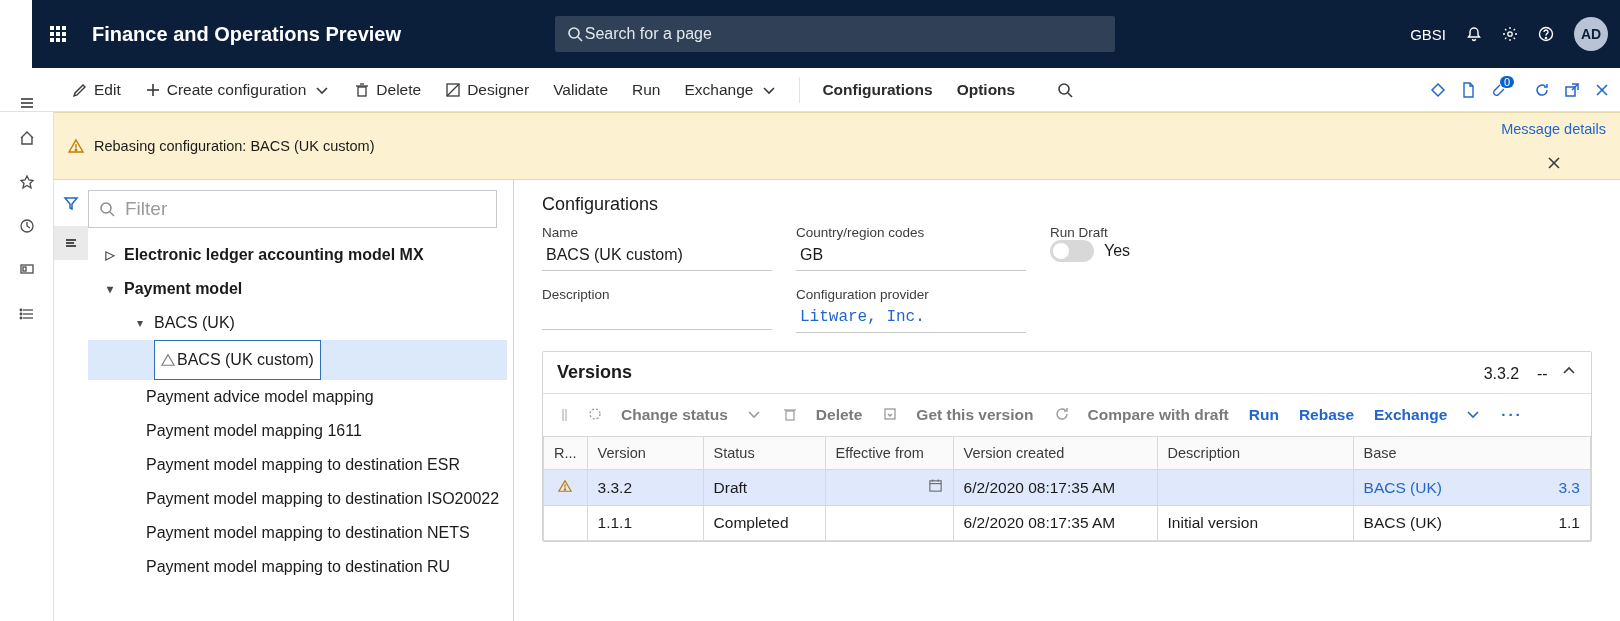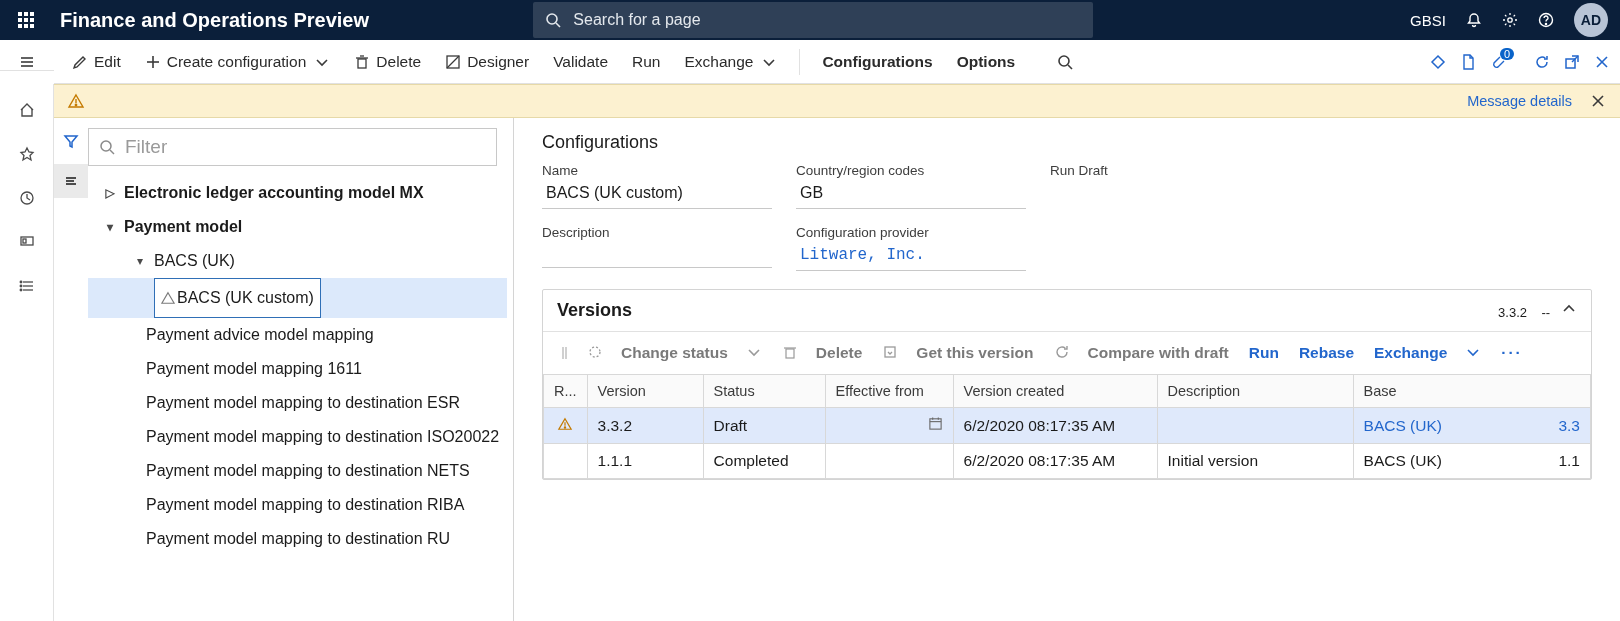--- a/index.html
+++ b/index.html
@@ -14,53 +14,53 @@
     --banner:#fcf1d0;
     --banner-border:#e6d9a8;
     --border:#c8c8c8;
     --panel-border:#d4d4d4;
   }
   *{box-sizing:border-box;font-family:"Segoe UI",Arial,sans-serif;}
   html,body{margin:0;padding:0;height:100%;width:100%;background:#fff;color:var(--text);}
   body{display:flex;flex-direction:column;height:621px;width:1620px;overflow:hidden;}
 
   
-  .topbar{height:40px;background:var(--navy);color:#fff;display:flex;align-items:center;padding:0 12px;gap:12px;}
+  .topbar{height:68px;background:var(--navy);color:#fff;display:flex;align-items:center;padding:0 12px;gap:12px;margin-left:32px;}
   .topbar .waffle{display:grid;grid-template-columns:repeat(3,4px);grid-template-rows:repeat(3,4px);gap:2px;padding:6px;}
   .topbar .waffle span{width:4px;height:4px;background:#fff;}
   .app-title{font-size:20px;font-weight:600;margin-left:8px;white-space:nowrap;}
-  .searchbox{flex:0 0 560px;margin-left:auto;margin-right:auto;height:36px;background:rgba(255,255,255,0.15);border-radius:2px;display:flex;align-items:center;padding:0 12px;gap:10px;color:#cfd6df;}
+  .searchbox{flex:0 0 560px;margin-left:auto;margin-right:auto;height:36px;background:rgba(255,255,255,0.15);border-radius:2px;display:flex;align-items:center;padding:0 12px;color:#cfd6df;}
   .searchbox input{background:transparent;border:none;outline:none;color:#fff;font-size:16px;width:100%;}
   .searchbox input::placeholder{color:#e4e8ed;}
   .top-right{display:flex;align-items:center;gap:20px;margin-left:auto;}
   .top-right .tx{font-size:15px;}
   .avatar{width:34px;height:34px;border-radius:50%;background:#b8c4d6;color:#0b1f3a;display:flex;align-items:center;justify-content:center;font-weight:600;font-size:14px;}
 
   
-  .cmdwrap{display:flex;align-items:center;}
+  .cmdwrap{display:flex;align-items:flex-end;}
   .cmdhamb{width:54px;display:flex;align-items:center;justify-content:center;border-bottom:1px solid var(--divider);}
   .cmdbar{flex:1;height:44px;background:var(--toolbar);border-bottom:1px solid var(--divider);display:flex;align-items:center;padding:0 10px;gap:8px;font-size:15.5px;}
   .cmd{display:flex;align-items:center;gap:6px;padding:6px 8px;color:#2b2b2b;cursor:pointer;border-radius:2px;}
   .cmd svg{stroke:#3a3a3a;}
   .cmd .chev{margin-left:2px;}
   .sep{width:1px;height:26px;background:var(--divider);margin:0 6px;}
   .cmd.strong{font-weight:600;}
   .cmd-right{margin-left:auto;display:flex;align-items:center;gap:14px;}
   .pill{background:#0a63c9;color:#fff;font-size:11px;border-radius:8px;padding:0 4px;position:relative;top:-8px;left:-6px;}
 
   
   .main{flex:1;display:flex;min-height:0;}
   .rail{width:54px;border-right:1px solid var(--divider);display:flex;flex-direction:column;align-items:center;padding-top:8px;gap:8px;}
   .rail .ritem{width:38px;height:36px;display:flex;align-items:center;justify-content:center;color:#4b4b4b;cursor:pointer;border-radius:2px;}
 
   .content{flex:1;display:flex;flex-direction:column;min-width:0;}
 
   .banner{display:flex;align-items:center;gap:10px;background:var(--banner);border:1px solid var(--banner-border);border-left:none;border-right:none;padding:8px 14px;font-size:14.5px;}
   .banner .warn{color:#c47a00;}
-  .banner .right{margin-left:auto;display:flex;align-items:center;gap:18px;}
+  .banner .right{margin-left:auto;display:flex;align-items:center;gap:18px;flex-direction:column;}
   .banner a{color:var(--link);text-decoration:none;}
 
   .workspace{flex:1;display:flex;min-height:0;}
 
   
   .leftcol{width:460px;display:flex;border-right:1px solid var(--panel-border);}
   .leftrail{width:46px;display:flex;flex-direction:column;align-items:center;gap:6px;padding-top:6px;}
   .leftrail .lbtn{width:34px;height:34px;display:flex;align-items:center;justify-content:center;color:#3072c4;cursor:pointer;}
   .leftrail .lbtn.active{background:#eaeaea;color:#3a3a3a;}
 
@@ -87,21 +87,21 @@
   .fcol{display:flex;flex-direction:column;gap:16px;min-width:230px;}
   .flabel{font-size:13.5px;color:#3d3d3d;}
   .fval{font-size:16px;padding:6px 4px;border-bottom:1px solid #c8c8c8;min-height:28px;}
   .fcol .noval{border-bottom:1px solid #c8c8c8;min-height:28px;}
   .toggle{display:flex;align-items:center;gap:10px;}
   .tswitch{width:44px;height:22px;border-radius:12px;background:#d8d8d8;position:relative;}
   .tswitch::after{content:"";position:absolute;left:3px;top:3px;width:16px;height:16px;border-radius:50%;background:#fff;}
 
   .versions{border:1px solid var(--panel-border);border-radius:2px;}
   .vhdr{display:flex;align-items:center;padding:10px 14px;font-size:18px;font-weight:600;}
-  .vhdr .tag{margin-left:auto;font-weight:400;font-size:13px;}
+  .vhdr .tag{margin-left:auto;font-weight:400;font-size:16px;}
   .vtoolbar{display:flex;align-items:center;gap:8px;padding:8px 14px;border-top:1px solid var(--divider);font-size:15.5px;color:#7a7a7a;}
   .vbtn{display:flex;align-items:flex-start;gap:18px;padding:4px 6px;cursor:pointer;font-weight:bold;}
   .vbtn.en{color:var(--link);}
   .vtable{width:100%;border-collapse:collapse;font-size:15.5px;}
   .vtable th,.vtable td{border:1px solid #d8d8d8;padding:8px 10px;text-align:left;font-weight:400;}
   .vtable thead th{background:#fafafa;color:#3b3b3b;font-size:14.5px;}
   .vtable tr.sel td{background:#dfe9fb;}
   .linktxt{color:var(--link);}
 
   .ic{width:16px;height:16px;display:inline-block;}
@@ -283,20 +283,21 @@
       </div>
   </div>
 
   <div class="content">
     <div class="banner">
       <svg class="ic warn" viewBox="0 0 16 16" fill="none" stroke="#c47a00" stroke-width="1.4">
           <polygon points="8,2 15,14 1,14"></polygon>
           <line x1="8" y1="6" x2="8" y2="10"></line>
           <circle cx="8" cy="12" r="0.7" fill="#c47a00"></circle>
         </svg>
+      <span>Rebasing configuration: BACS (UK custom)</span>
       <div class="right">
         <a href="#">Message details</a>
         <svg class="ic" viewBox="0 0 16 16" stroke="#3a3a3a" stroke-width="1.6">
             <line x1="3" y1="3" x2="13" y2="13"></line>
             <line x1="13" y1="3" x2="3" y2="13"></line>
           </svg>
       </div>
     </div>
 
     <div class="workspace">
@@ -351,23 +352,20 @@
             <div class="tnode tind3">
                 <span class="lbl">Payment model mapping to destination ESR</span>
               </div>
             <div class="tnode tind3">
                 <span class="lbl">Payment model mapping to destination ISO20022</span>
               </div>
             <div class="tnode tind3">
                 <span class="lbl">Payment model mapping to destination NETS</span>
               </div>
             <div class="tnode tind3">
-                <span class="lbl">Payment model mapping to destination RIBA</span>
-              </div>
-            <div class="tnode tind3">
                 <span class="lbl">Payment model mapping to destination RU</span>
               </div>
           </div>
         </div>
       </div>
 
       <div class="rightcol">
         <div class="sectitle">Configurations</div>
         <div class="fields">
           <div class="fcol">
@@ -386,20 +384,24 @@
               <div class="fval">GB</div>
             </div>
             <div>
               <div class="flabel">Configuration provider</div>
               <div class="fval linktxt" style="border-bottom:1px solid #c8c8c8;font-family:Liberation Mono, monospace;">Litware, Inc.</div>
             </div>
           </div>
           <div class="fcol">
             <div>
               <div class="flabel">Run Draft</div>
+              <div class="toggle">
+                <div class="tswitch"></div>
+                <span>Yes</span>
+              </div>
             </div>
           </div>
         </div>
 
         <div class="versions">
           <div class="vhdr">
             <span>Versions</span>
             <span class="tag">
               <span>3.3.2</span>&nbsp;&nbsp;&nbsp;
               <span>--</span>&nbsp;&nbsp;

